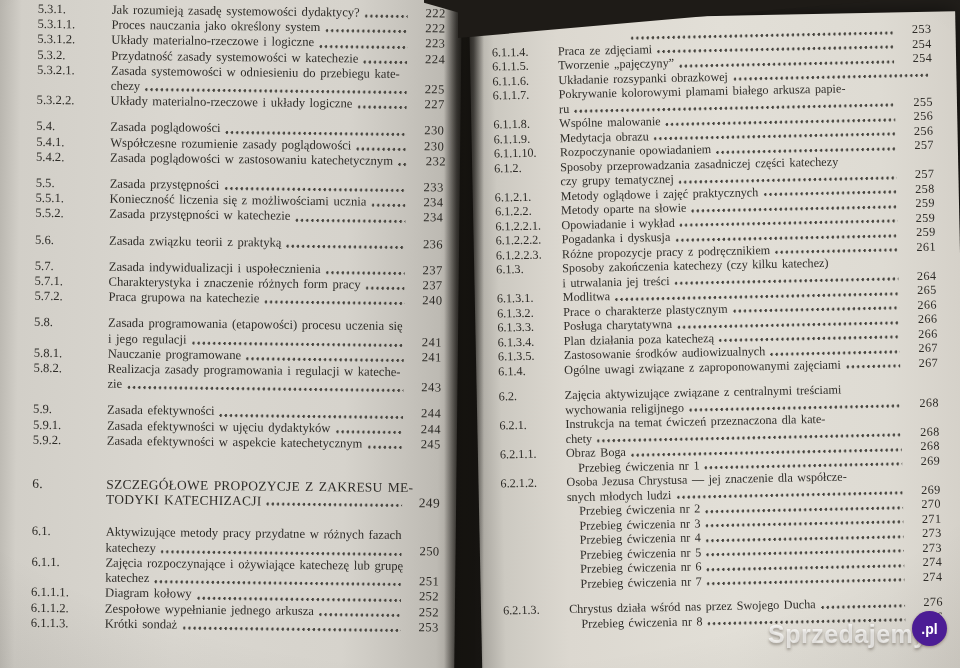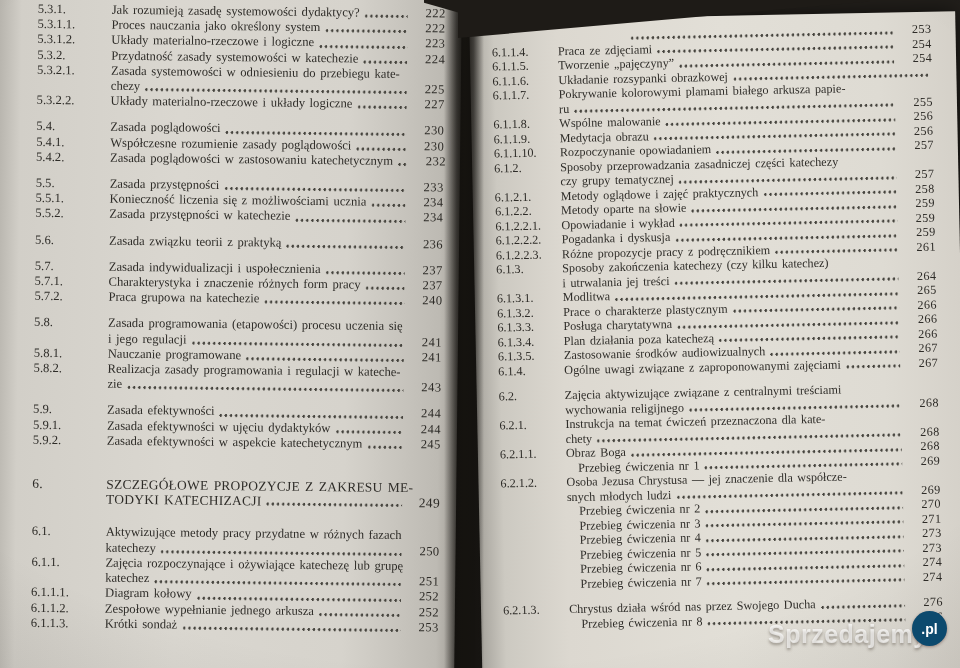--- a/index.html
+++ b/index.html
@@ -488,17 +488,17 @@
         <span class="leader"></span>
         <span class="toc-page">276</span>
       </div>
     </div>
   <div class="gutter"></div>
   <div class="top-wedge-left"></div>
   <div class="top-wedge-right"></div>
   <div class="vignette"></div>
   <div class="watermark">
     <span class="wm-text">Sprzedajemy</span>
-    <span class="wm-badge" id="wm-badge" style="background: #0c4a6e;">
+    <span class="wm-badge" id="wm-badge" style="background: #4c1d95;">
       <span>.pl</span>
     </span>
   </div>
 </div>
 
 </body></html>

